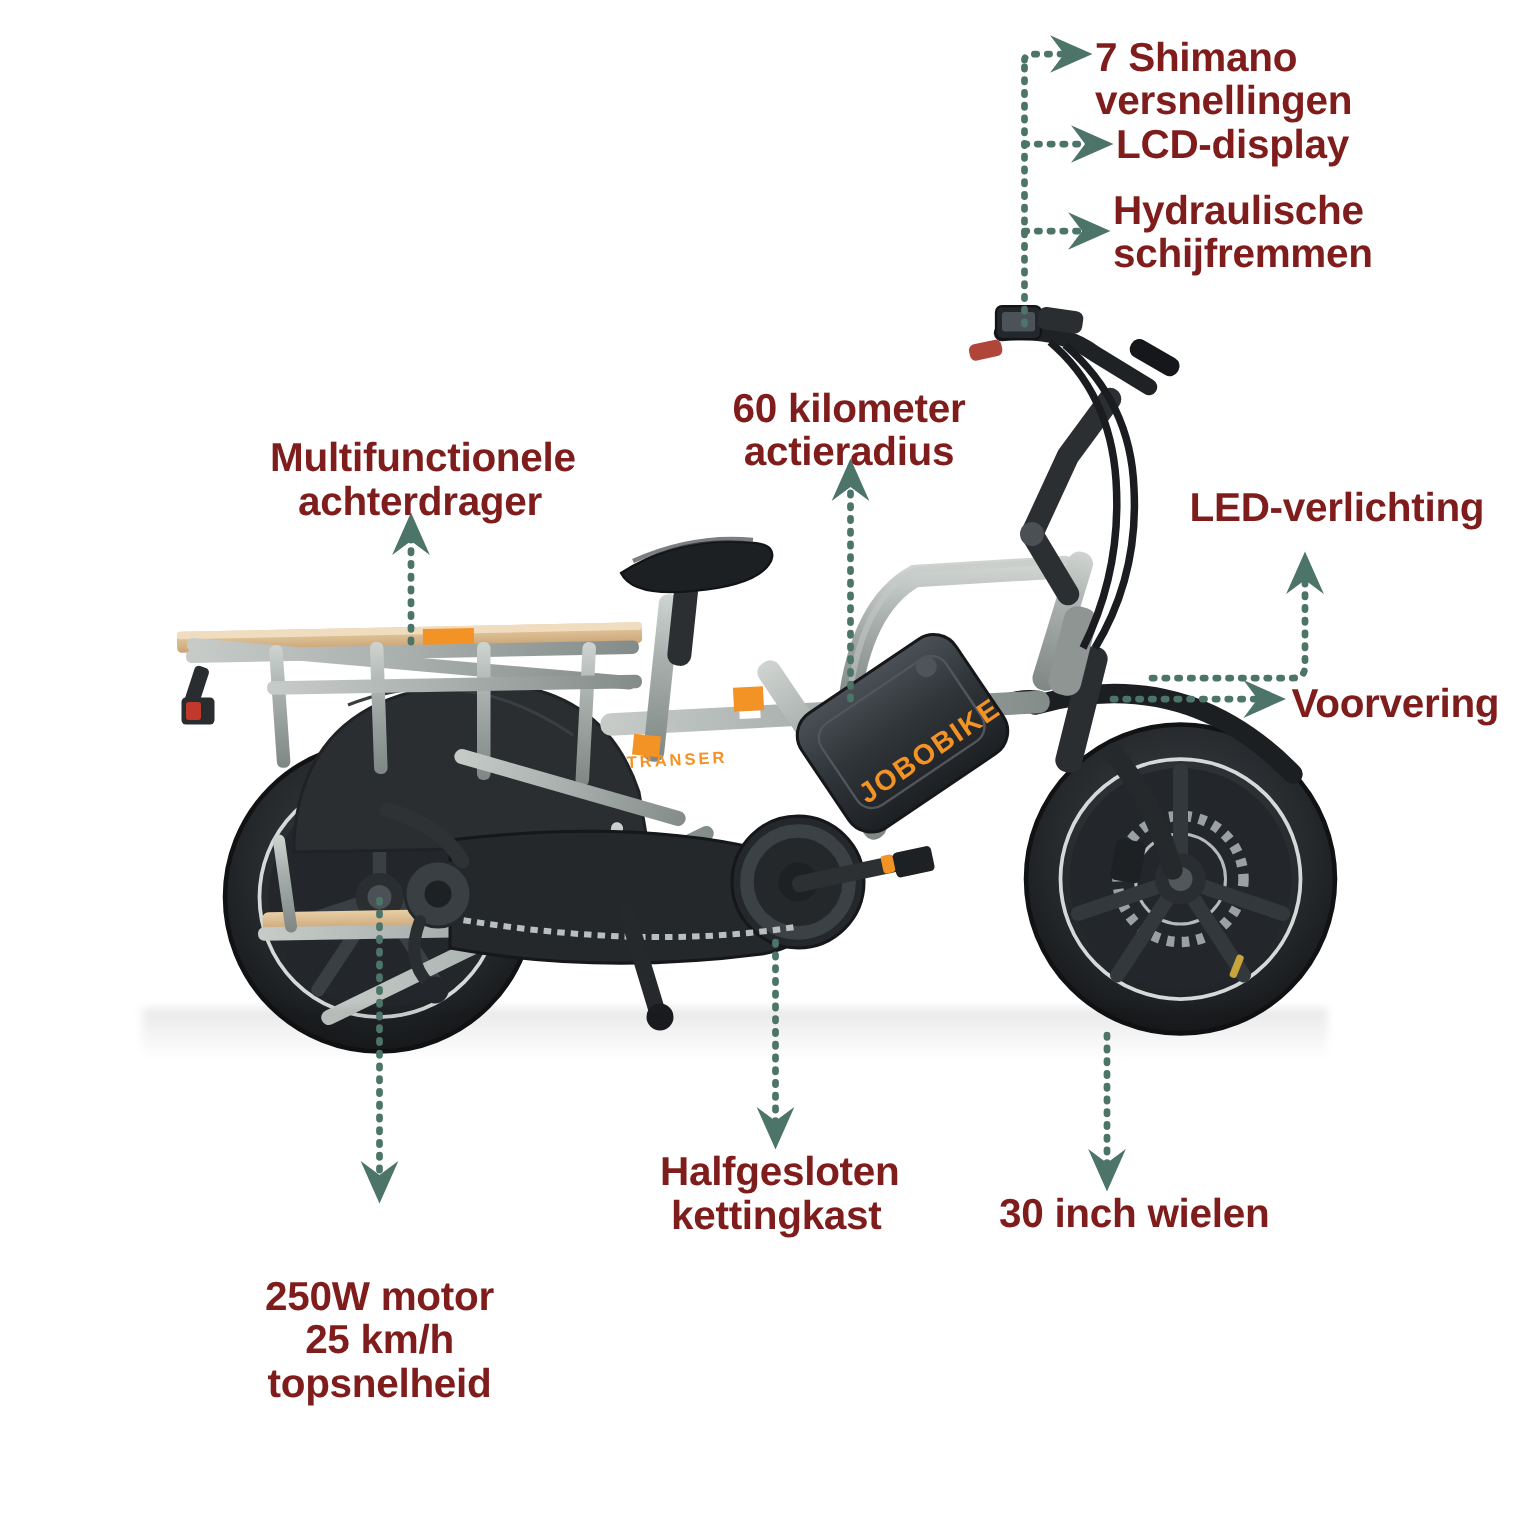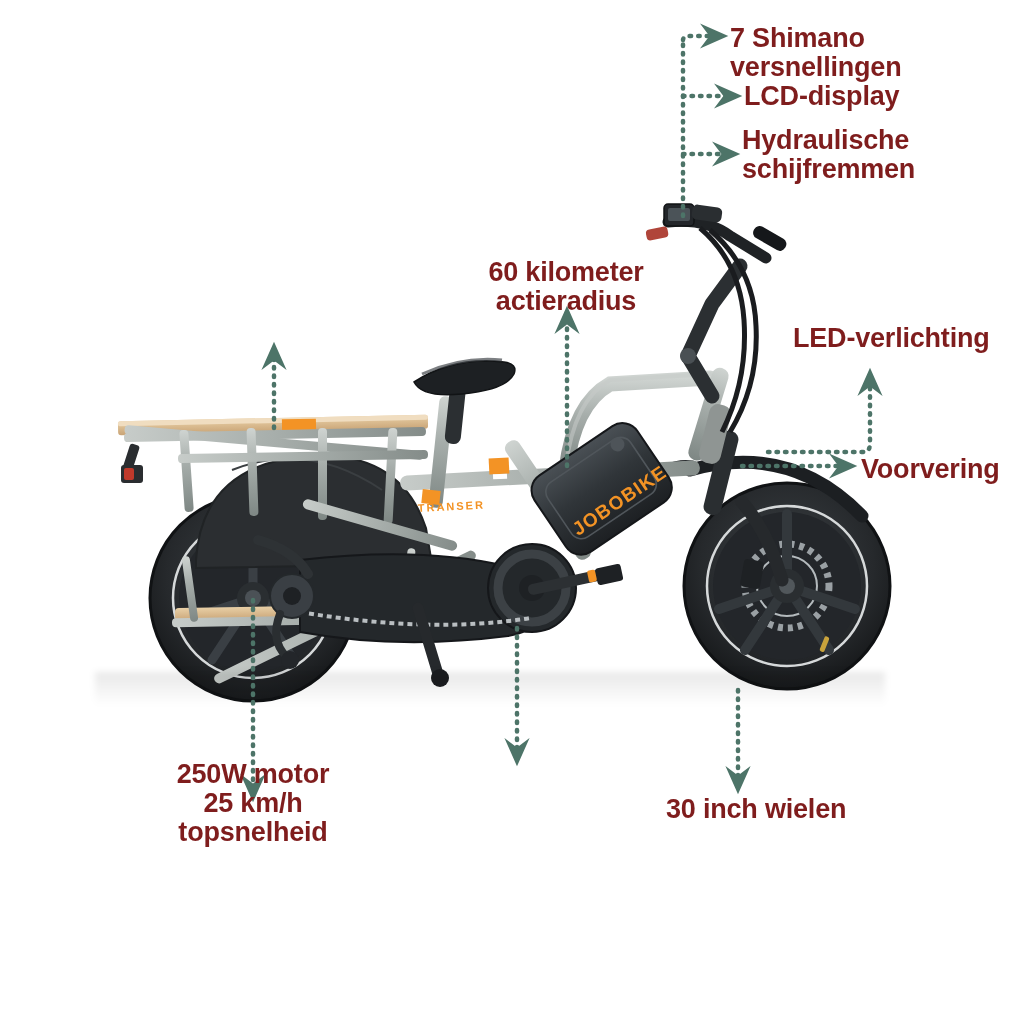--- a/index.html
+++ b/index.html
@@ -276,24 +276,28 @@
   <div class="label lft" style="left:730px; top:24px;">7 Shimano versnellingen</div>
 
   <div class="label lft" style="left:744px; top:82px;">LCD-display</div>
 
   <div class="label lft" style="left:742px; top:126px;">Hydraulische
 schijfremmen</div>
 
   <div class="label ctr" style="left:486px; top:258px; width:160px;">60 kilometer
 actieradius</div>
 
+  <div class="label ctr" style="left:180px; top:291px; width:200px;">Multifunctionele
+achterdrager</div>
 
   <div class="label lft" style="left:793px; top:324px;">LED-verlichting</div>
 
   <div class="label lft" style="left:861px; top:455px;">Voorvering</div>
 
-  <div class="label ctr" style="left:128px; top:760px; width:250px;">250W motor
+  <div class="label ctr" style="left:128px; top:850px; width:250px;">250W motor
 25 km/h topsnelheid</div>
 
+  <div class="label ctr" style="left:440px; top:767px; width:155px;">Halfgesloten
+kettingkast</div>
 
   <div class="label lft" style="left:666px; top:795px;">30 inch wielen</div>
 
 </div>
 
 </body></html>

